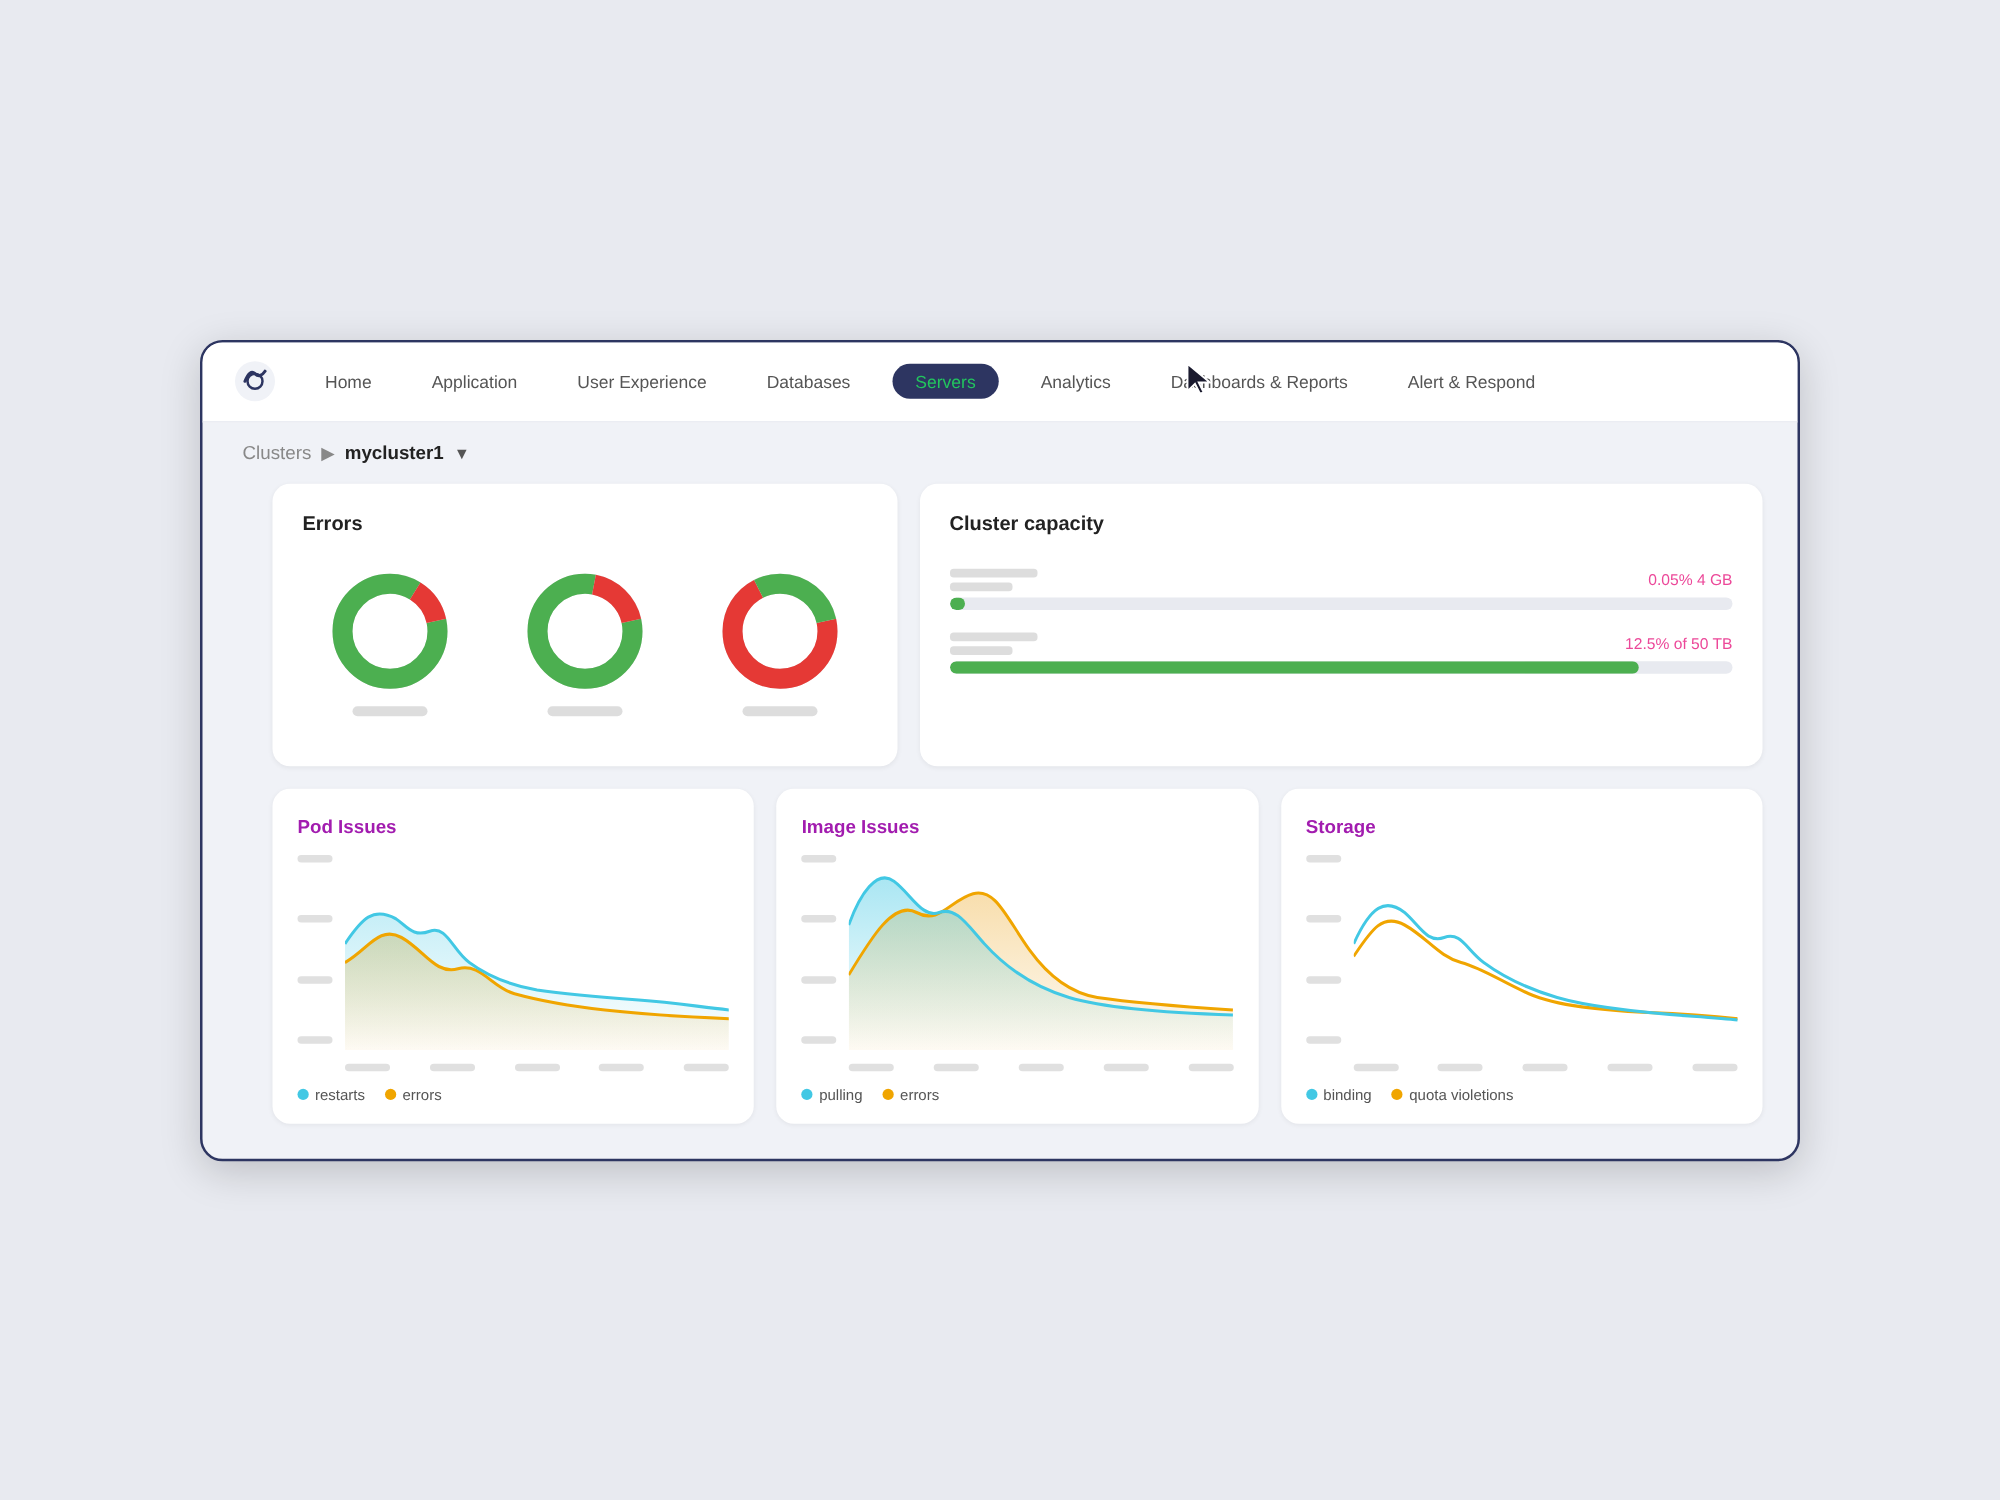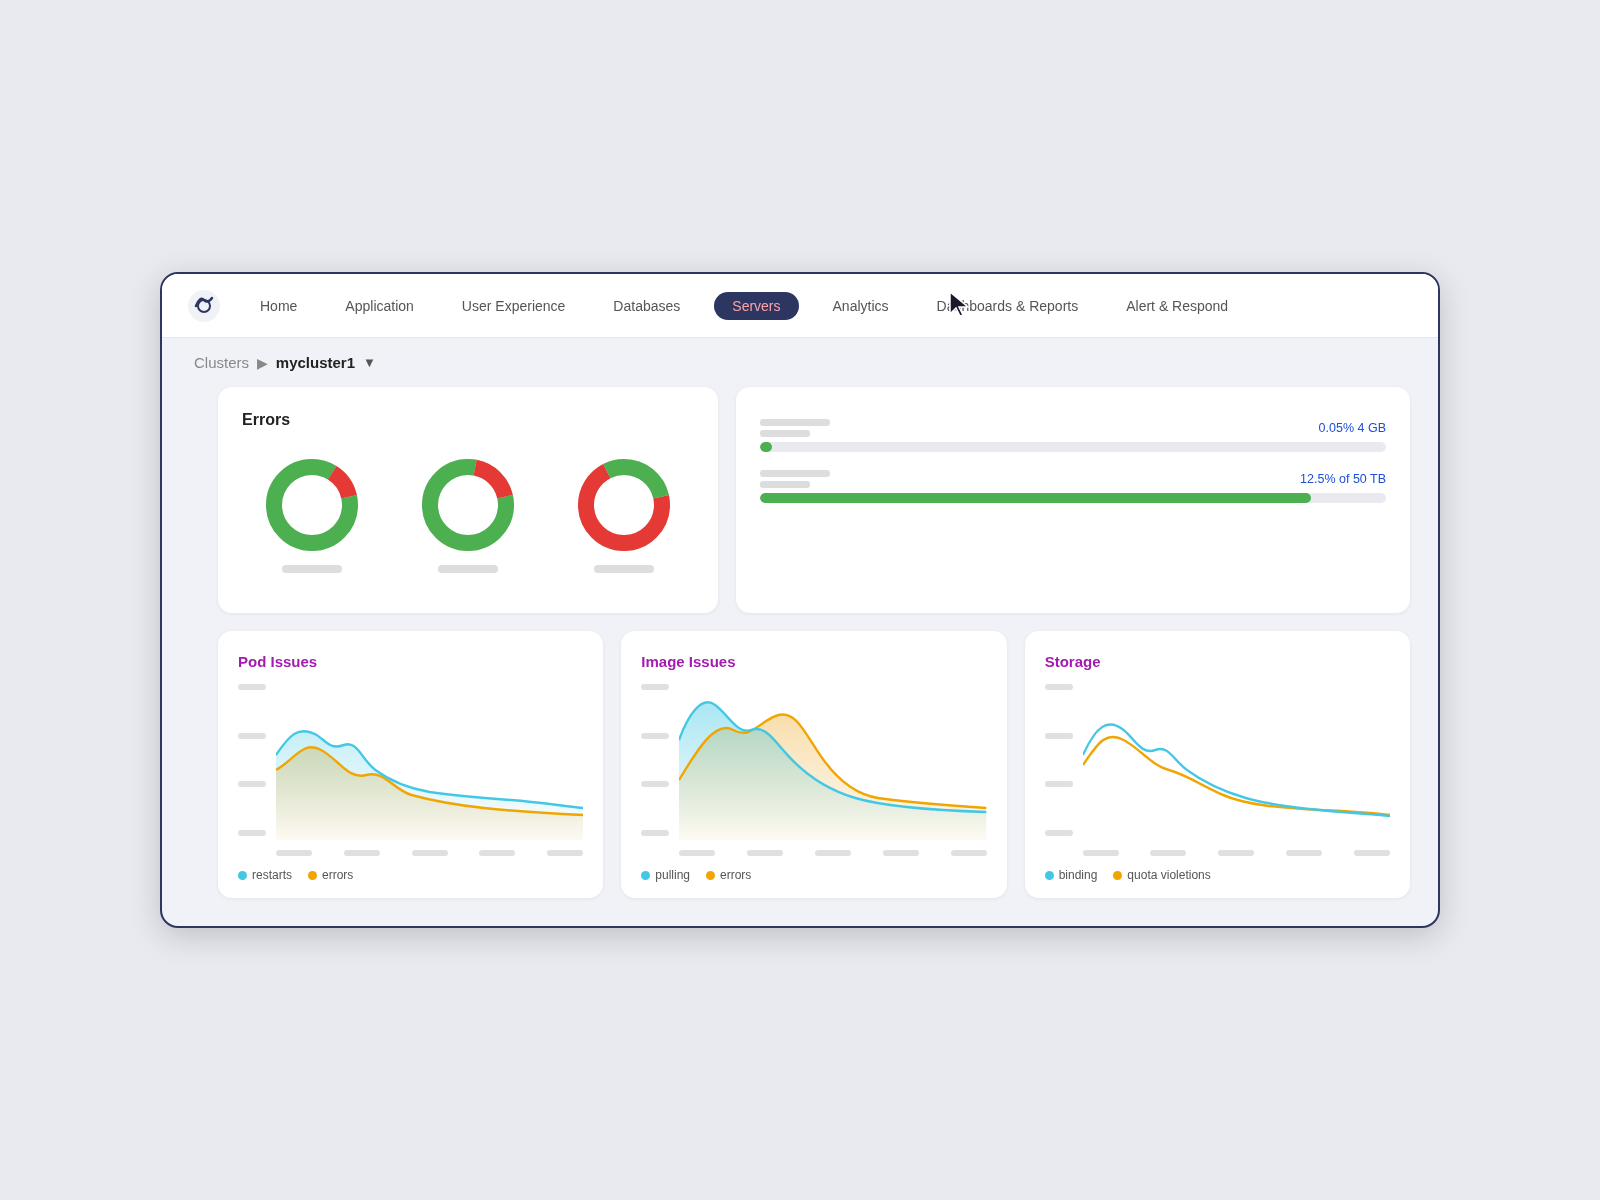--- a/index.html
+++ b/index.html
@@ -44,21 +44,21 @@
     .nav-item {
       padding: 6px 14px;
       font-size: 14px;
       color: #555;
       cursor: pointer;
       border-radius: 6px;
       white-space: nowrap;
     }
     .nav-item.active {
       background: #2d3561;
-      color: #fca5a5;
+      color: #22c55e;
       border-radius: 20px;
       padding: 6px 18px;
     }
     
     .breadcrumb-bar {
       padding: 16px 32px 8px 32px;
       display: flex;
       align-items: center;
       gap: 8px;
     }
@@ -146,21 +146,21 @@
       border-radius: 5px;
       overflow: hidden;
     }
     .cap-bar-fill {
       height: 100%;
       background: #4caf50;
       border-radius: 5px;
     }
     .cap-bar-value {
       font-size: 12.5px;
-      color: #1d4ed8;
+      color: #ec4899;
       text-align: left;
       font-weight: 500;
     }
     .cap-meta-row {
       display: flex;
       justify-content: space-between;
       align-items: center;
     }
     
     .row-bottom {
@@ -284,20 +284,21 @@
               <circle cx="50" cy="50" r="38" fill="none" stroke="#e0e0e0" stroke-width="16"></circle>
               <circle cx="50" cy="50" r="38" fill="none" stroke="#e53935" stroke-width="16" stroke-dasharray="170 69" stroke-dashoffset="9"></circle>
               <circle cx="50" cy="50" r="38" fill="none" stroke="#4caf50" stroke-width="16" stroke-dasharray="69 170" stroke-dashoffset="-161"></circle>
             </svg>
             <div class="donut-label"></div>
           </div>
         </div>
       </div>
 
       <div class="card">
+        <div class="card-title">Cluster capacity</div>
         <div class="capacity-rows">
 
           <div class="cap-row">
             <div class="cap-meta-row">
               <div style="display:flex;flex-direction:column;gap:4px;">
                 <div style="width:70px;height:7px;background:#ddd;border-radius:3px;"></div>
                 <div style="width:50px;height:7px;background:#ddd;border-radius:3px;"></div>
               </div>
               <span class="cap-bar-value">0.05% 4 GB</span>
             </div>

